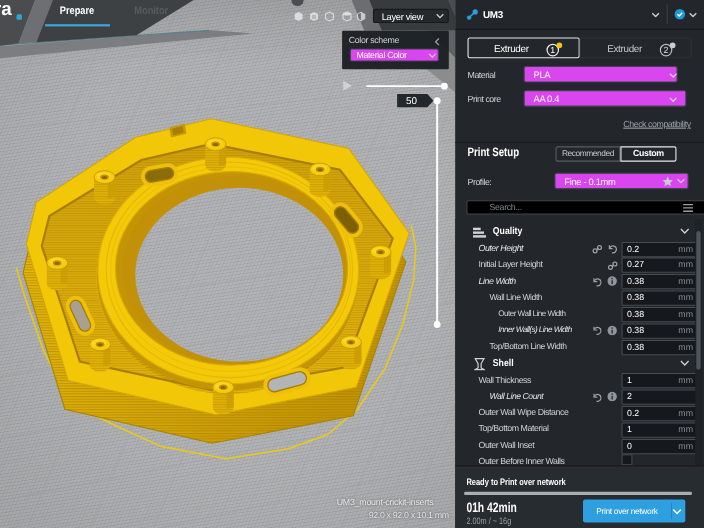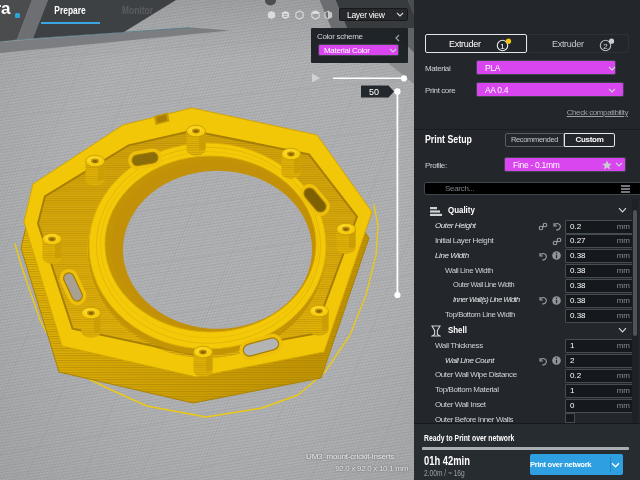--- a/index.html
+++ b/index.html
@@ -522,20 +522,39 @@
         </svg>
 <div class="ddl" style="left:7px;top:15.5px;width:81px;height:12px;line-height:12px;padding-left:5px;box-sizing:border-box;font-size:8px">Material Color</div>
 <svg class="a" style="left:78px;top:19.5px" width="8" height="5">
           <path d="M1 1 L4 4 L7 1" stroke="#cfd2d5" stroke-width="1.1" fill="none"></path>
         </svg>
 </div>
 <div class="a" style="right:20px;top:451.5px;color:#ececec;font-size:8px;letter-spacing:-0.2px;text-shadow:0 0 2px rgba(60,60,60,0.8)">UM3_mount-crickit-inserts</div>
 <div class="a" style="right:6px;top:464px;color:#e2e2e2;font-size:8px;letter-spacing:-0.3px;text-shadow:0 0 2px rgba(60,60,60,0.8)">92.0 x 92.0 x 10.1 mm</div>
 </div>
 <div class="a" style="left:414px;top:0;width:226px;height:480px;background:#23272c">
+<div class="a" style="left:0;top:0;width:226px;height:26px;border-bottom:1px solid #16181b">
+<svg class="a" style="left:10px;top:8px" width="11" height="11">
+          <circle cx="2.5" cy="8" r="2" fill="#2aa0dd"></circle>
+          <circle cx="8" cy="2.8" r="2.4" fill="#2aa0dd"></circle>
+          <line x1="3" y1="7.5" x2="7.5" y2="3.2" stroke="#2aa0dd" stroke-width="1.4"></line>
+        </svg>
+<div class="a" style="left:25px;top:8px;color:#fff;font-size:9px;font-weight:bold;letter-spacing:-0.2px">UM3</div>
+<svg class="chev" style="left:178px;top:11px" width="8" height="5">
+          <path d="M1 1 L4 4 L7 1" stroke="#cfd2d5" stroke-width="1.2" fill="none"></path>
+        </svg>
+<div class="a" style="left:192px;top:4px;width:1px;height:18px;background:#3a4147"></div>
+<svg class="a" style="left:198.5px;top:8px" width="10" height="10">
+          <circle cx="5" cy="5" r="4.8" fill="#1f9ad6"></circle>
+          <path d="M2.8 5 L4.4 6.6 L7.2 3.6" stroke="#fff" stroke-width="1.3" fill="none"></path>
+        </svg>
+<svg class="chev" style="left:212px;top:11px" width="8" height="5">
+          <path d="M1 1 L4 4 L7 1" stroke="#cfd2d5" stroke-width="1.2" fill="none"></path>
+        </svg>
+</div>
 <div class="a" style="left:11px;top:33.5px;width:102px;height:19px;border:1px solid #e4e7e9;border-radius:2px;box-sizing:border-box">
 <div class="a" style="left:23px;top:4.5px;color:#fff;font-size:9px;letter-spacing:-0.3px">Extruder</div>
 <svg class="a" style="left:70px;top:3.5px" width="17" height="15">
           <circle cx="6.5" cy="7.5" r="5.2" fill="none" stroke="#e8eaec" stroke-width="1.1"></circle>
           <text x="6.5" y="10.5" font-size="8" fill="#fff" text-anchor="middle" font-family="Liberation Sans">1</text>
           <circle cx="12.5" cy="3.2" r="2.6" fill="#f5c40a"></circle>
         </svg>
 </div>
 <div class="a" style="left:113px;top:33.5px;width:102px;height:19px;border:1px solid #2c3237;border-radius:2px;box-sizing:border-box;background:#23272c">
 <div class="a" style="left:24px;top:4.5px;color:#c6cacd;font-size:9px;letter-spacing:-0.3px">Extruder</div>
@@ -695,19 +714,19 @@
       </div>
 <div class="a" style="left:218px;top:0;width:6px;height:224px;background:#1e2226"></div>
 <div class="a" style="left:219px;top:11px;width:4px;height:126px;background:#4d545b;border-radius:2px"></div>
 </div>
 <div class="a" style="left:414px;top:423px;width:226px;height:57px;background:#272c31;border-top:1px solid #16181b">
 <div class="a" style="left:10px;top:8.5px;color:#fff;font-size:8.5px;font-weight:bold;transform:scaleX(0.8);transform-origin:0 50%">Ready to Print over network</div>
 <div class="a" style="left:8px;top:22.5px;width:207px;height:3px;background:#a9aeb3;border-radius:1px"></div>
 <div class="a" style="left:10px;top:30px;color:#fff;font-size:12.5px;font-weight:bold;transform:scaleX(0.75);transform-origin:0 50%">01h 42min</div>
 <div class="a" style="left:10px;top:43.5px;color:#9aa0a6;font-size:8.5px;transform:scaleX(0.78);transform-origin:0 50%">2.00m / ~ 16g</div>
 <div class="a" style="left:116px;top:29.5px;width:93px;height:21.2px;background:#2e9fe0;border-radius:2px">
-<div class="a" style="left:0;top:6.5px;width:80px;text-align:left;color:#fff;font-size:7.6px;letter-spacing:-0.3px;font-weight:bold">Print over network</div>
+<div class="a" style="left:0;top:6.5px;width:80px;text-align:center;color:#fff;font-size:7.6px;letter-spacing:-0.3px;font-weight:normal">Print over network</div>
 <div class="a" style="left:79.5px;top:3px;width:1px;height:15px;background:#2387c2"></div>
 <svg class="chev" style="left:81px;top:8.5px" width="9" height="6">
           <path d="M1 1.2 L4.5 4.8 L8 1.2" stroke="#fff" stroke-width="1.3" fill="none"></path>
         </svg>
 </div>
 </div>
 </div>
 </body></html>

